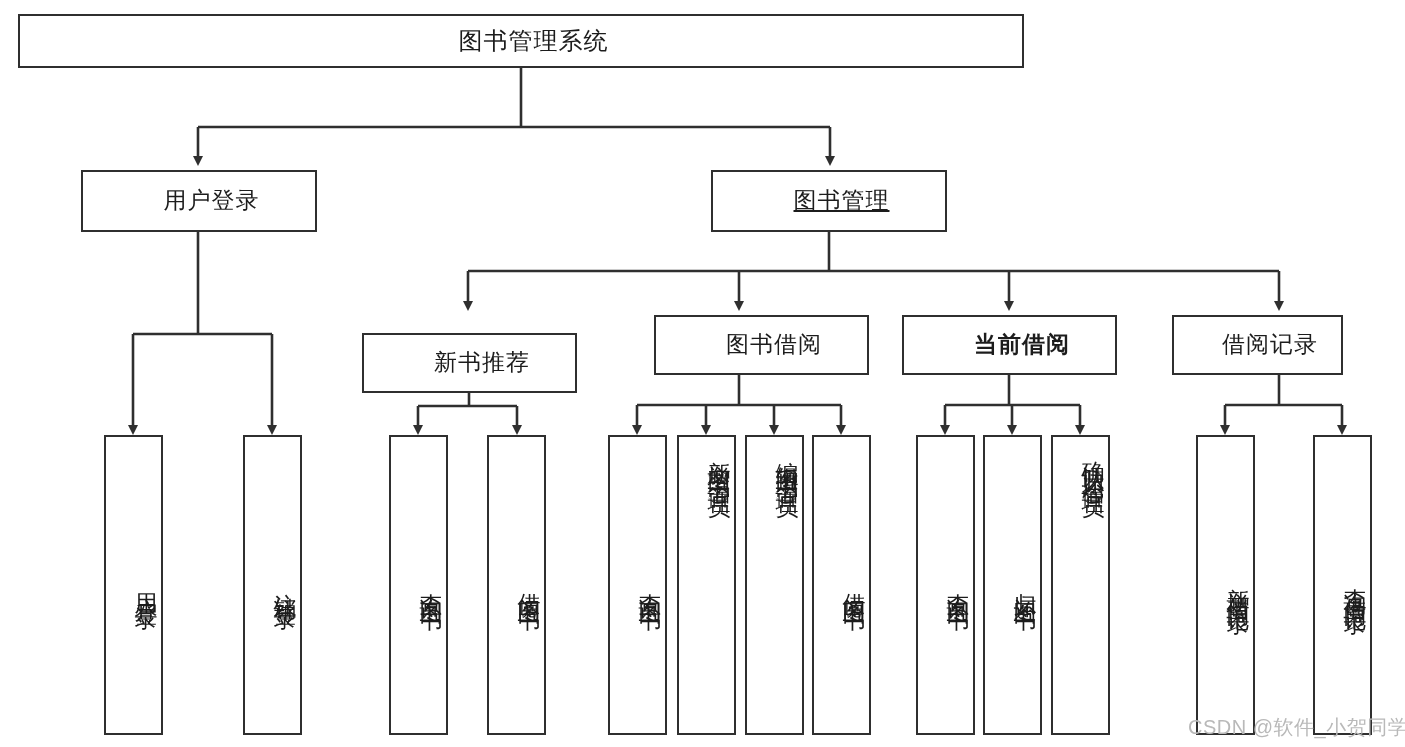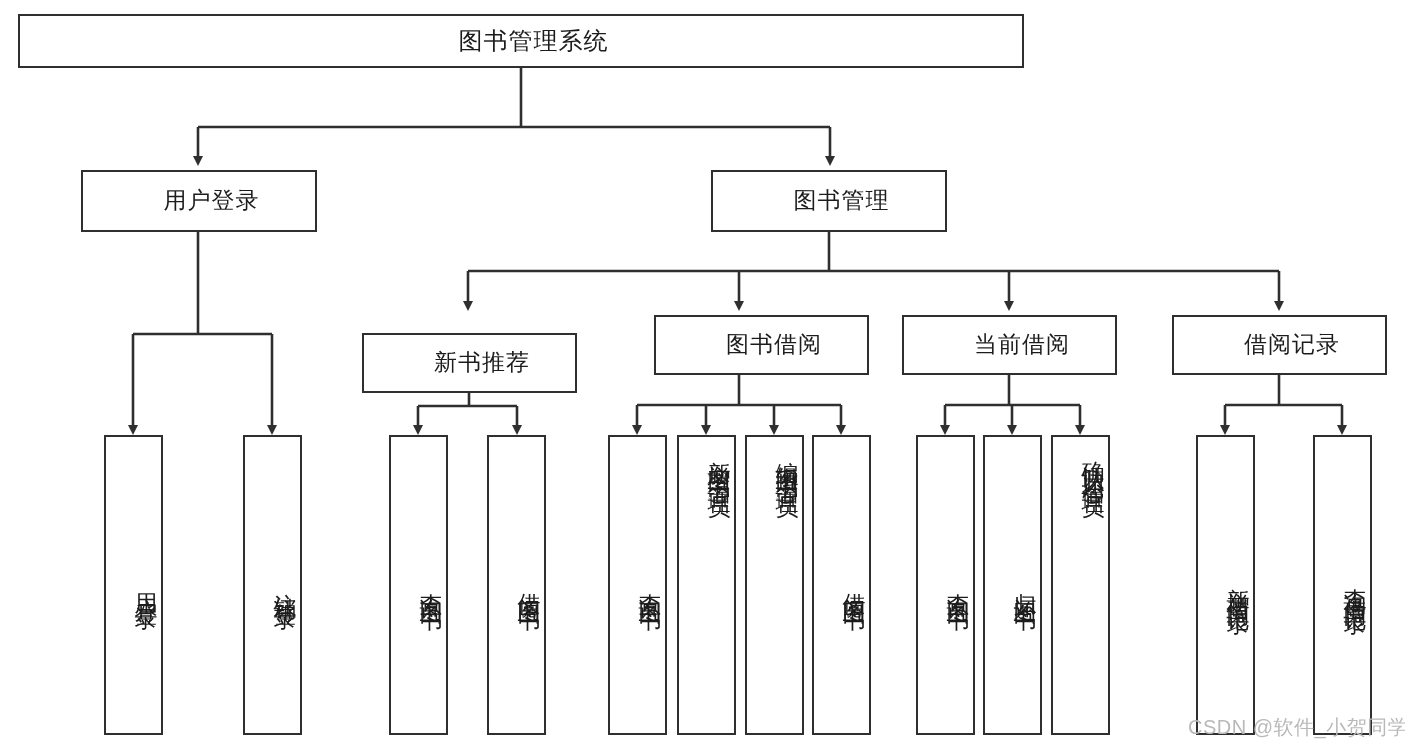--- a/index.html
+++ b/index.html
@@ -124,34 +124,34 @@
     </g>
   </svg>
 
   <div class="node horiz root" style="left:18px; top:14px; width:1006px; height:54px;">
     <span>图书管理系统</span>
   </div>
 
   <div class="node horiz" style="left:81px; top:170px; width:236px; height:62px;">
     <span>用户登录</span>
   </div>
-  <div class="node horiz" style="left:711px; top:170px; width:236px; height:62px;">
+  <div class="node horiz" style="left:711px; top:170px; width:236px; height:62px;text-decoration:underline;">
     <span>图书管理</span>
   </div>
 
   <div class="node horiz" style="left:362px; top:315px; width:215px; height:60px;margin-top:18px;">
     <span>新书推荐</span>
   </div>
   <div class="node horiz" style="left:632px; top:315px; width:215px; height:60px;margin-left:22px;">
     <span>图书借阅</span>
   </div>
-  <div class="node horiz" style="left:902px; top:315px; width:215px; height:60px;">
+  <div class="node horiz" style="left:902px; top:315px; width:215px; height:60px;font-weight:bold;">
     <span>当前借阅</span>
   </div>
-  <div class="node horiz" style="left:1172px; top:315px; width:215px; height:60px;">
+  <div class="node horiz" style="left:1172px; top:315px; width:171px; height:60px;">
     <span>借阅记录</span>
   </div>
 
   <div class="node vert centered" style="left:104px; top:435px; width:59px; height:300px;">
     <span class="vlabel">用户登录</span>
   </div>
   <div class="node vert centered" style="left:243px; top:435px; width:59px; height:300px;">
     <span class="vlabel">注销登录</span>
   </div>
 

